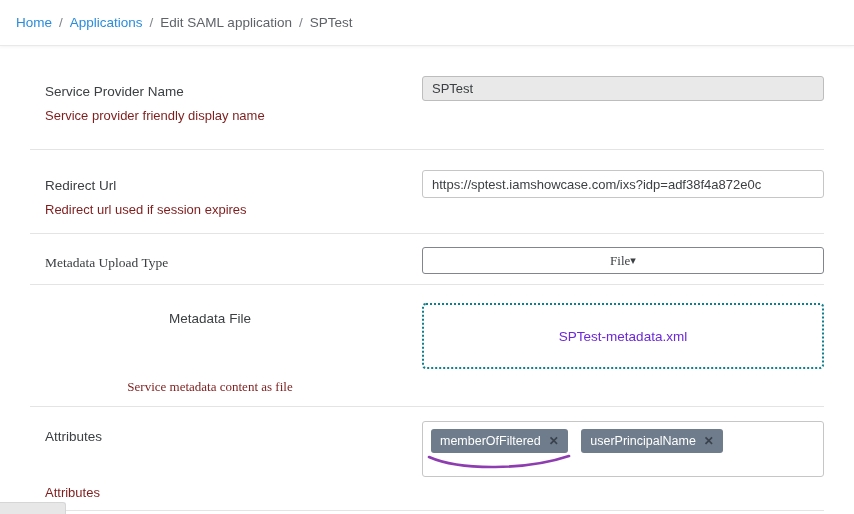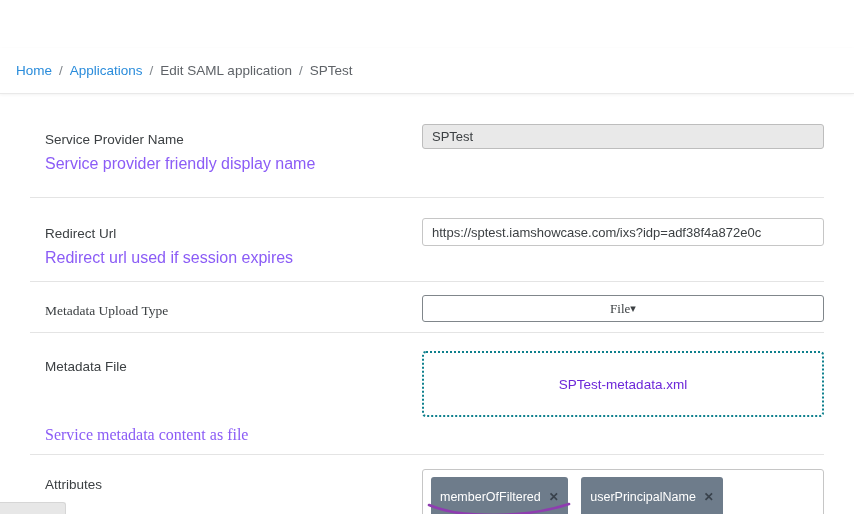--- a/index.html
+++ b/index.html
@@ -9,37 +9,37 @@
     background:#ffffff;
     font-family:"Liberation Sans", sans-serif;
     color:#3c4043;
   }
   .topbar {
     height:46px; display:flex; align-items:center;
     padding:0 16px; font-size:13.5px; color:#5f6368;
     background:#fff;
     border-bottom:1px solid #e9e9e9;
     box-shadow:0 1px 3px rgba(0,0,0,0.05);
-    position:relative; z-index:2;margin-top:48px;
+    position:relative; z-index:2;
   }
   .topbar a { color:#2a8cdb; text-decoration:none; cursor:pointer; }
   .sep { margin:0 7px; color:#80868b; }
 
   .panel { padding:0 30px; }
   .row { display:flex; align-items:flex-start; }
   .labels { margin-left:15px; width:330px; padding-top:8px; display:flex; flex-direction:column; }
   .label { font-size:13.5px; color:#3c4043; line-height:16px; }
-  .help  { font-size:16px; color:#8b5cf6; margin-top:8px; line-height:15px; }
+  .help  { font-size:13px; color:#7f1d1d; margin-top:8px; line-height:15px; }
   .control { margin-left:auto; width:402px; position:relative; }
   .divider { border-top:1px solid #e4e4e4; height:0; }
 
   .row1 { padding:30px 0 26px;gap:24px; }
   .row2 { padding:20px 0 16px; }
   .row3 { padding:13px 0 10px;font-family:Liberation Serif, serif; }
-  .row4 { padding:18px 0 12px; }
+  .row4 { padding:18px 0 12px;text-align:center; }
   .row5 { padding:14px 0 10px; }
 
   .input {
     width:100%; font-family:inherit; font-size:13px; color:#3c4043;
     padding:4px 9px; border-radius:3px; outline:none;
   }
   .input.filled { background:#e9e9e9; border:1px solid #bdbdbd; height:25px; }
   .input.text   { background:#ffffff; border:1px solid #c6c6c6; height:28px; }
 
   .select {
@@ -58,21 +58,21 @@
   .help-push-file { margin-top:52px;font-family:Liberation Serif, serif; }
   .help-push-attr { margin-top:40px; }
 
   .chipbox {
     min-height:56px; border:1px solid #c6c6c6; border-radius:3px;
     padding:7px 8px; position:relative; background:#fff;
   }
   .chip {
     display:inline-flex; align-items:center; gap:8px;
     background:#6e7c8b; color:#ffffff; font-size:12.5px;
-    padding:13px 9px; border-radius:3px; margin-right:9px; line-height:14px;
+    padding:5px 9px; border-radius:3px; margin-right:9px; line-height:14px;
   }
   .chip .x { color:#39424c; font-weight:bold; font-size:12px; cursor:pointer; }
 
   .annot { position:absolute; left:0px; top:30px; width:152px; height:22px; pointer-events:none; }
 
   .cutoff-tooltip {
     position:absolute; left:0; bottom:0; width:66px; height:12px;
     background:#e7e7e7; border-top:1px solid #d6d6d6; border-right:1px solid #d6d6d6;
     border-radius:0 3px 0 0;
   }

